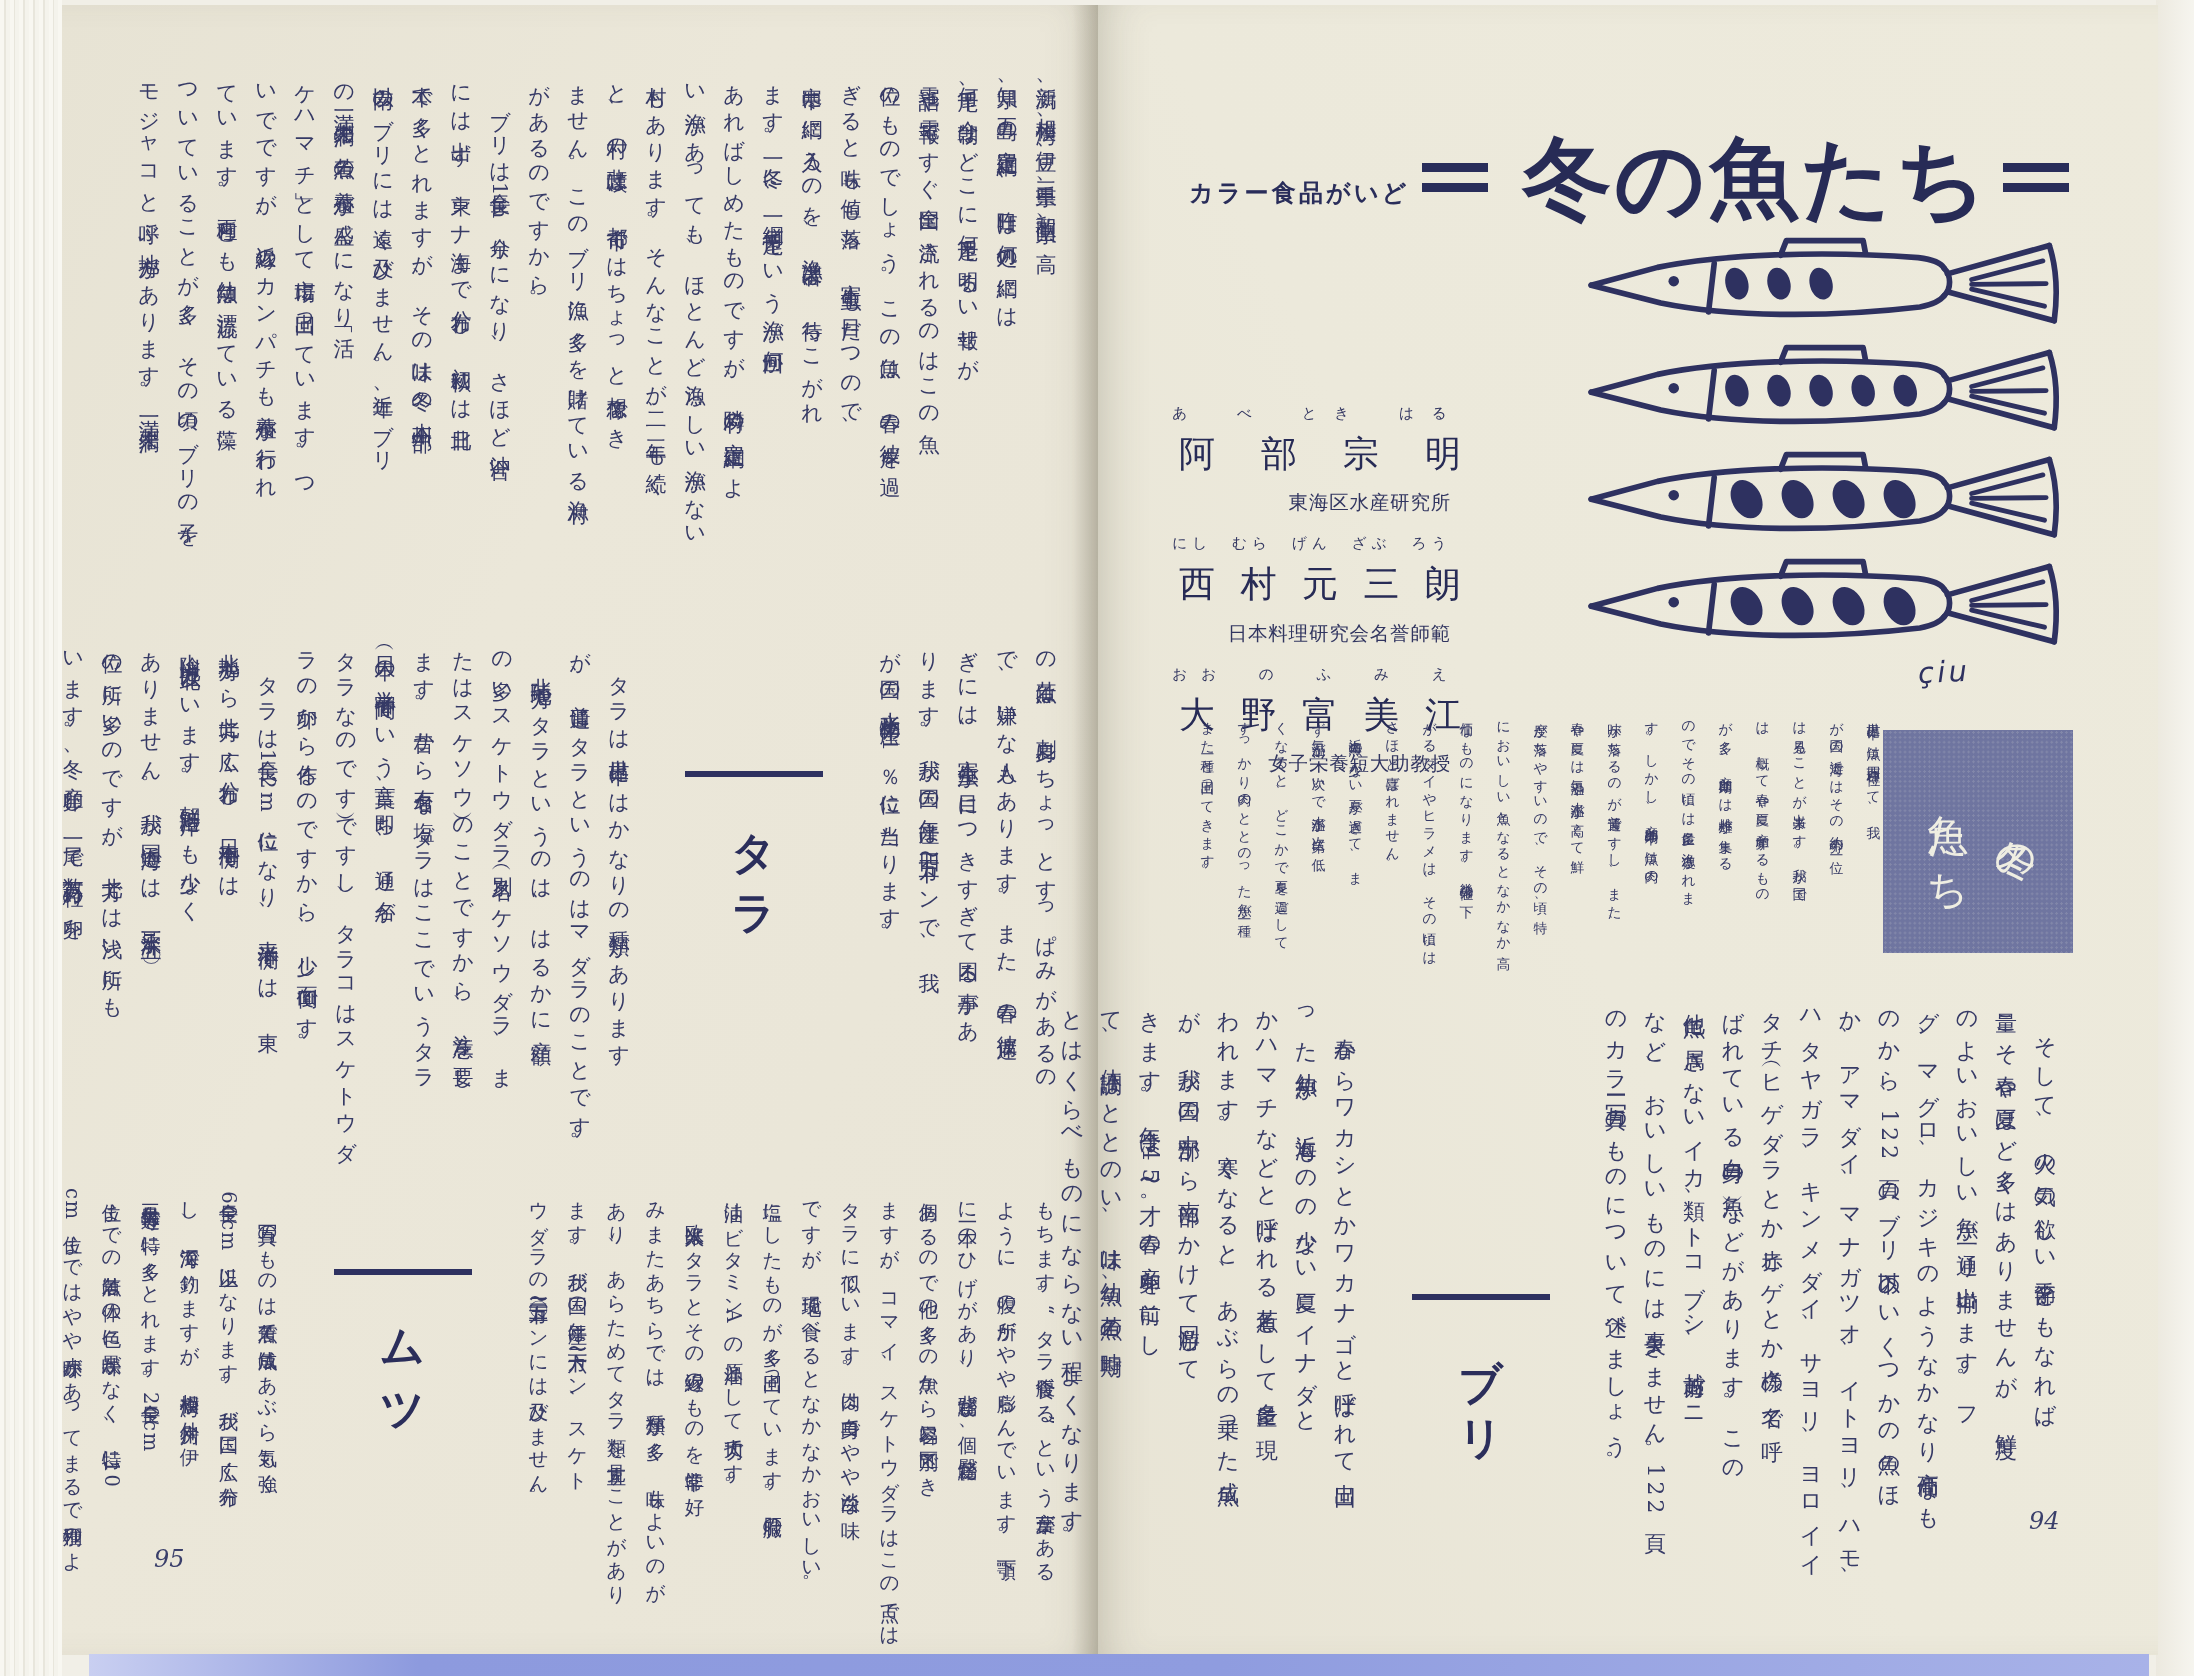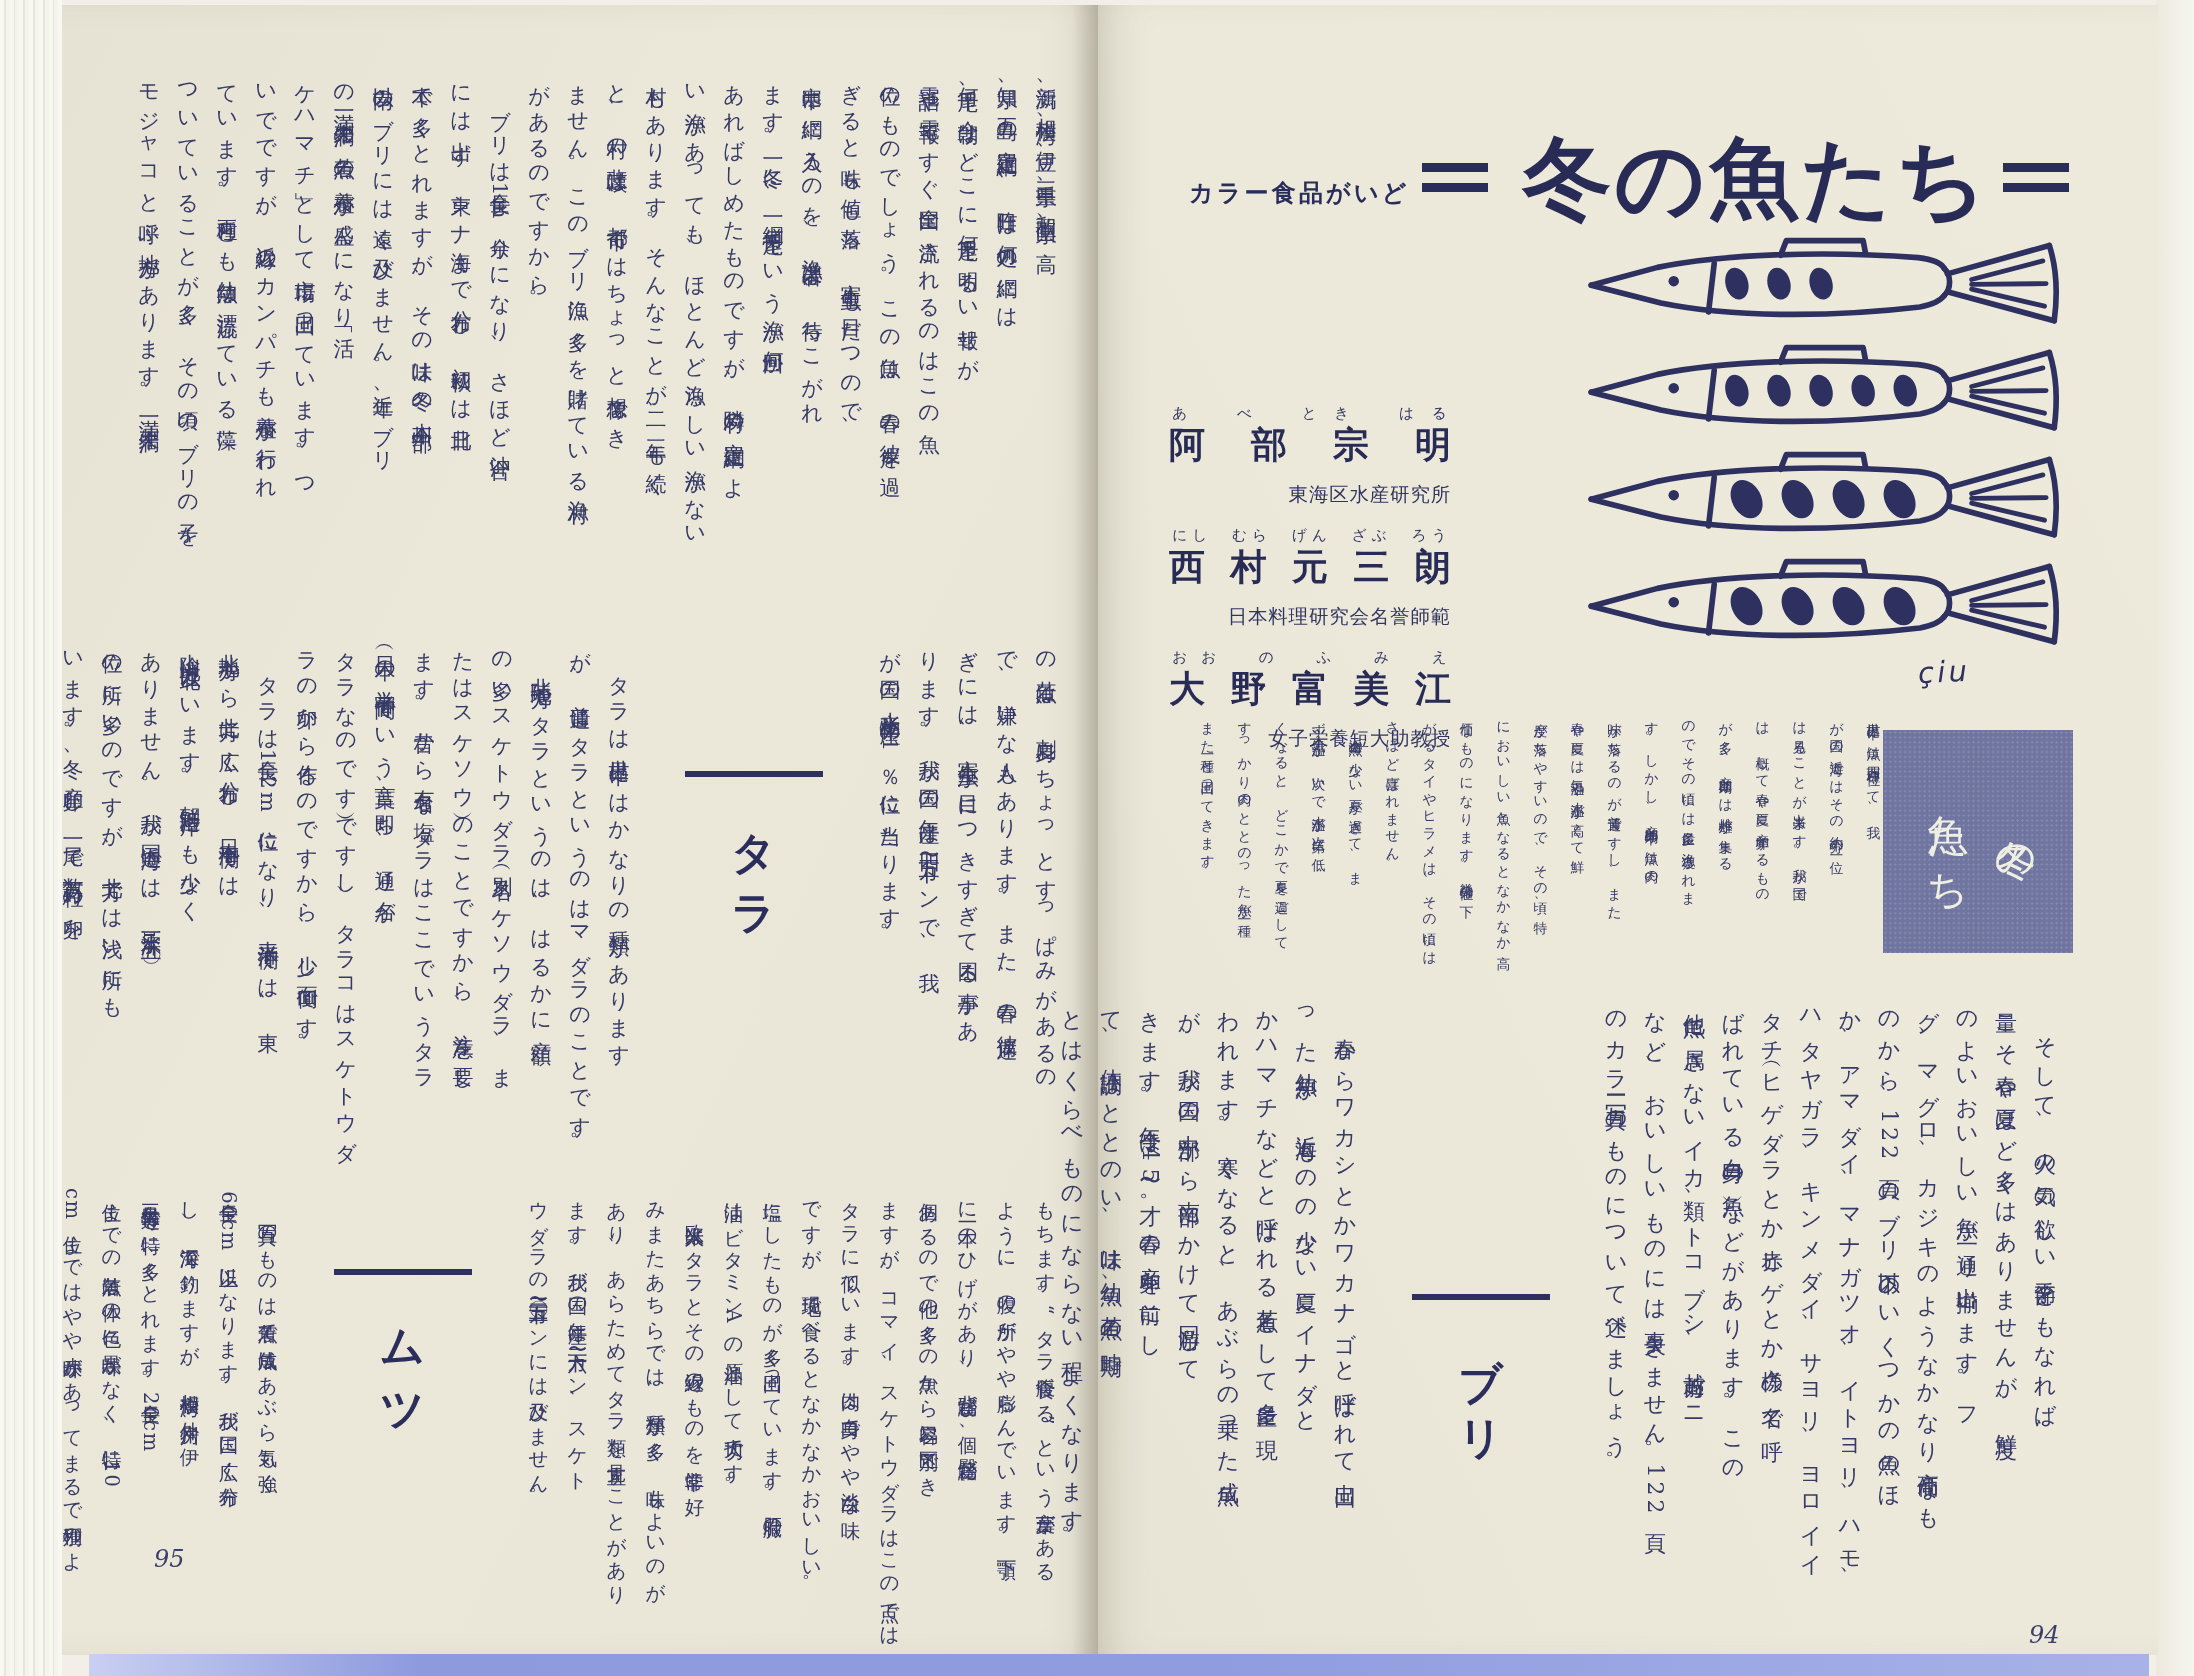--- a/index.html
+++ b/index.html
@@ -54,35 +54,35 @@
   .fishblock{position:absolute;left:480px;top:230px;width:559px;}
   .fishblock svg{display:block;margin-bottom:4.9px;}
   .signature{position:absolute;left:820px;top:650px;font-family:"DejaVu Sans","Liberation Sans",sans-serif;
              font-style:italic;font-size:29px;color:#2e3160;transform:rotate(-3deg);letter-spacing:3.2px;}
 
   .authors{position:absolute;left:71px;top:399px;width:285px;}
   .author{margin-bottom:18px;}
   .author-kana{width:276px;font-size:14.6px;color:#313560;text-align:justify;text-align-last:justify;
                letter-spacing:1.6px;margin:0 0 1.6px 3.2px;}
   .author-name{width:282px;font-size:36px;color:#272b56;text-align:justify;text-align-last:justify;
-               font-weight:700;margin:0;line-height:1.15;}
+               font-weight:400;margin:10px;line-height:1.15;}
   .author-affil{width:282px;font-size:19.5px;color:#313560;text-align:right;margin:15px 0 0 0;
                 letter-spacing:0.8px;}
 
   .secbox{position:absolute;left:785px;top:725px;width:190px;height:223px;background:#6f75a0;
     background-image:radial-gradient(rgba(235,233,222,.16) 1px,transparent 1.1px);
     background-size:4.9px 4.9px;writing-mode:vertical-rl;padding:0;}
   .secbox p{margin:0;color:#efeee2;font-size:41px;letter-spacing:8px;line-height:68px;font-weight:500;}
   .secbox .l1{margin-right:23px;padding-top:79px;}
   .secbox .l2{padding-top:52px;}
 
   .pagenum{position:absolute;font-size:24px;font-style:italic;color:#3a3f6b;
            font-family:"DejaVu Serif","Liberation Serif",serif;}
   .pn95{left:78px;top:1540px;margin-left:14px;}
-  .pn94{left:931px;top:1616px;}
+  .pn94{left:931px;top:1502px;}
 </style>
 </head>
 <body>
 
 <div class="stage">
 
   <div class="edge-left"></div>
   <div class="edge-right"></div>
 
   <div class="page page-left">

